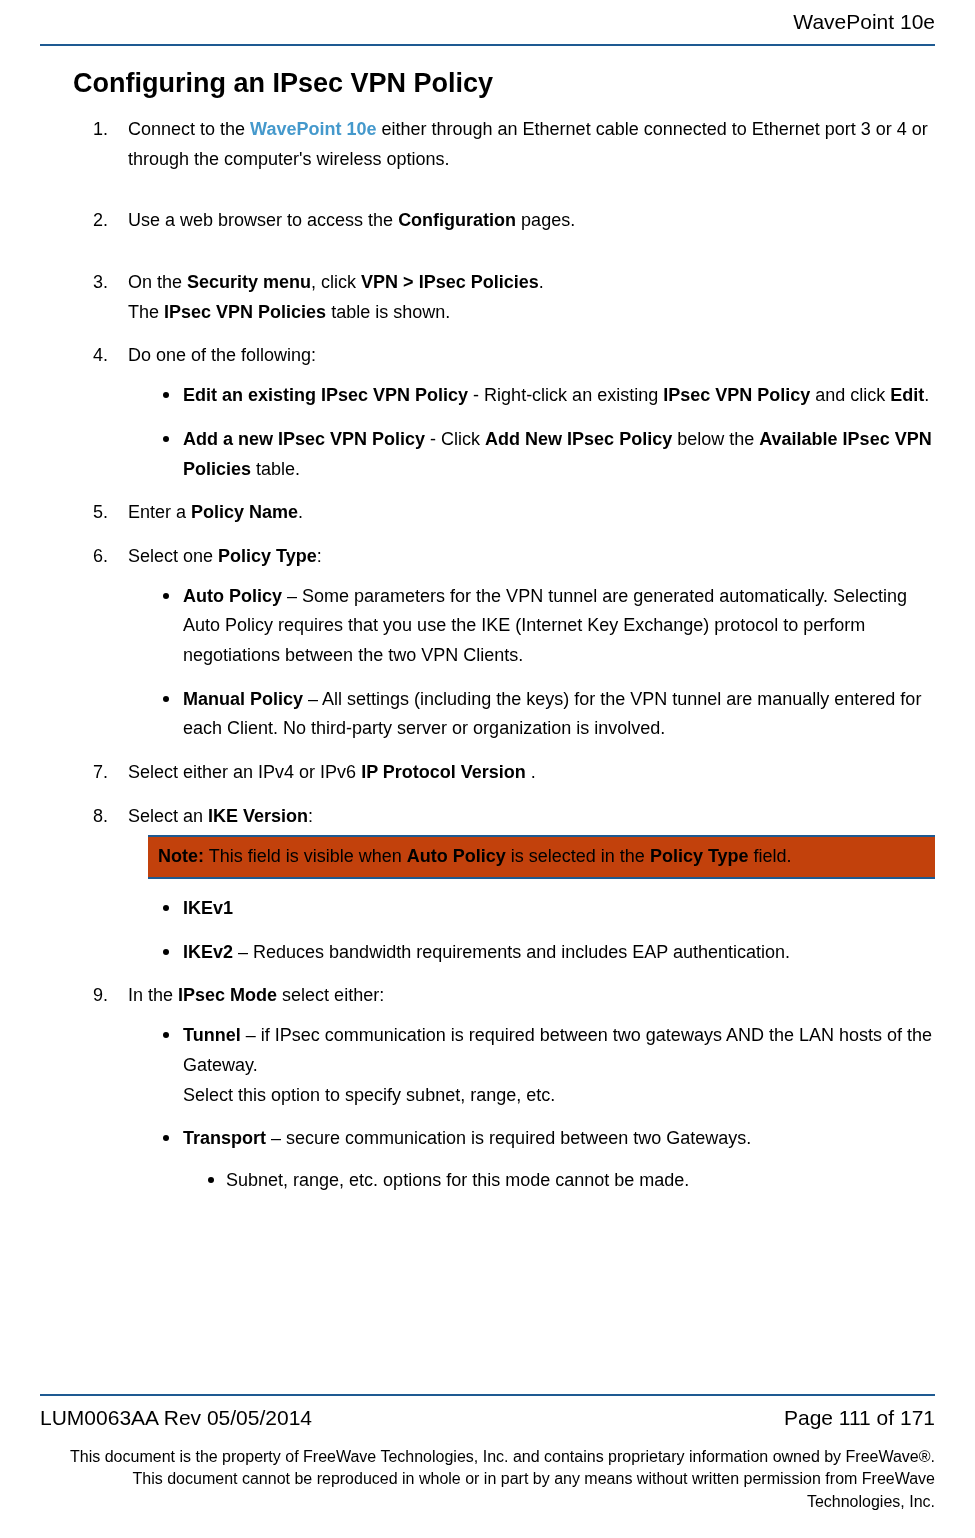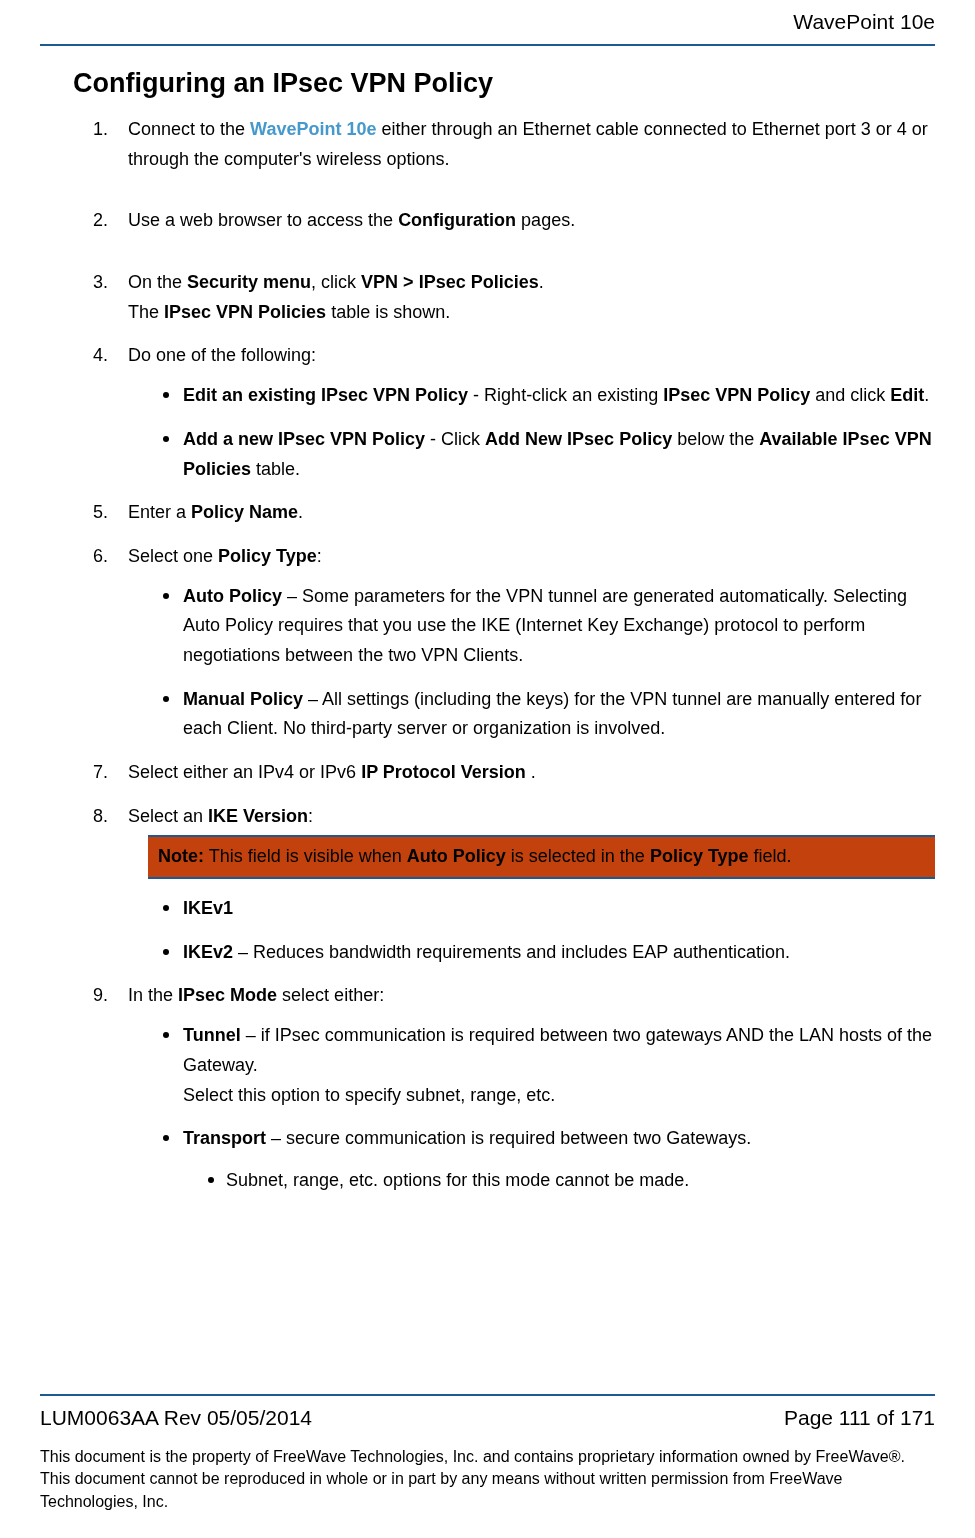--- a/index.html
+++ b/index.html
@@ -118,21 +118,21 @@
       border-top: 2px solid #1e5a92;
       margin-bottom: 10px;
     }
     .footer-row {
       display: flex;
       justify-content: space-between;
       font-size: 21px;
       margin-bottom: 16px;
     }
     .footer-text {
-      text-align: left;
+      text-align: right;
       font-size: 16px;
       line-height: 1.4;
     }
   </style>
 </head>
 <body>
 
 <div class="header-title">WavePoint 10e</div>
 <hr class="header-rule">
 

